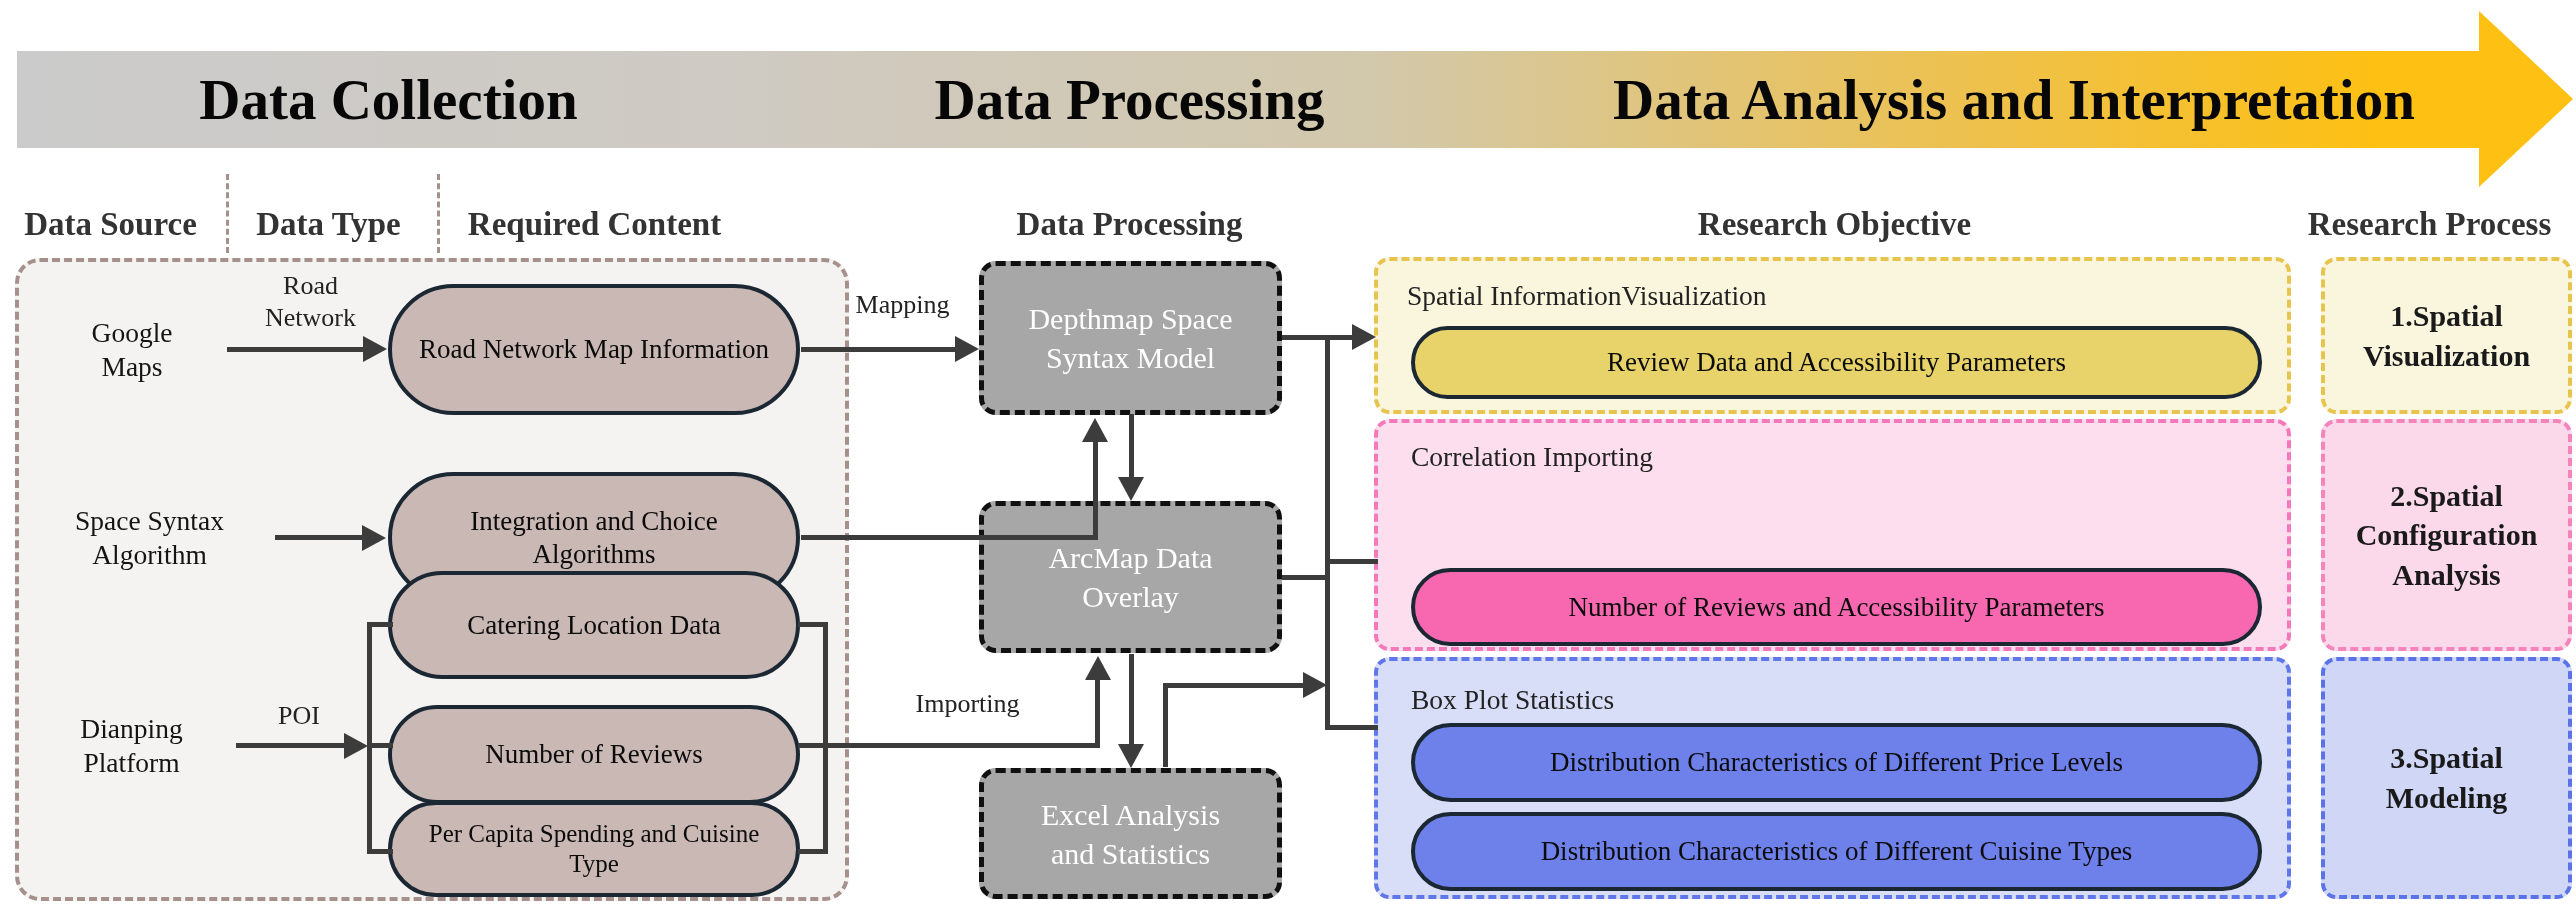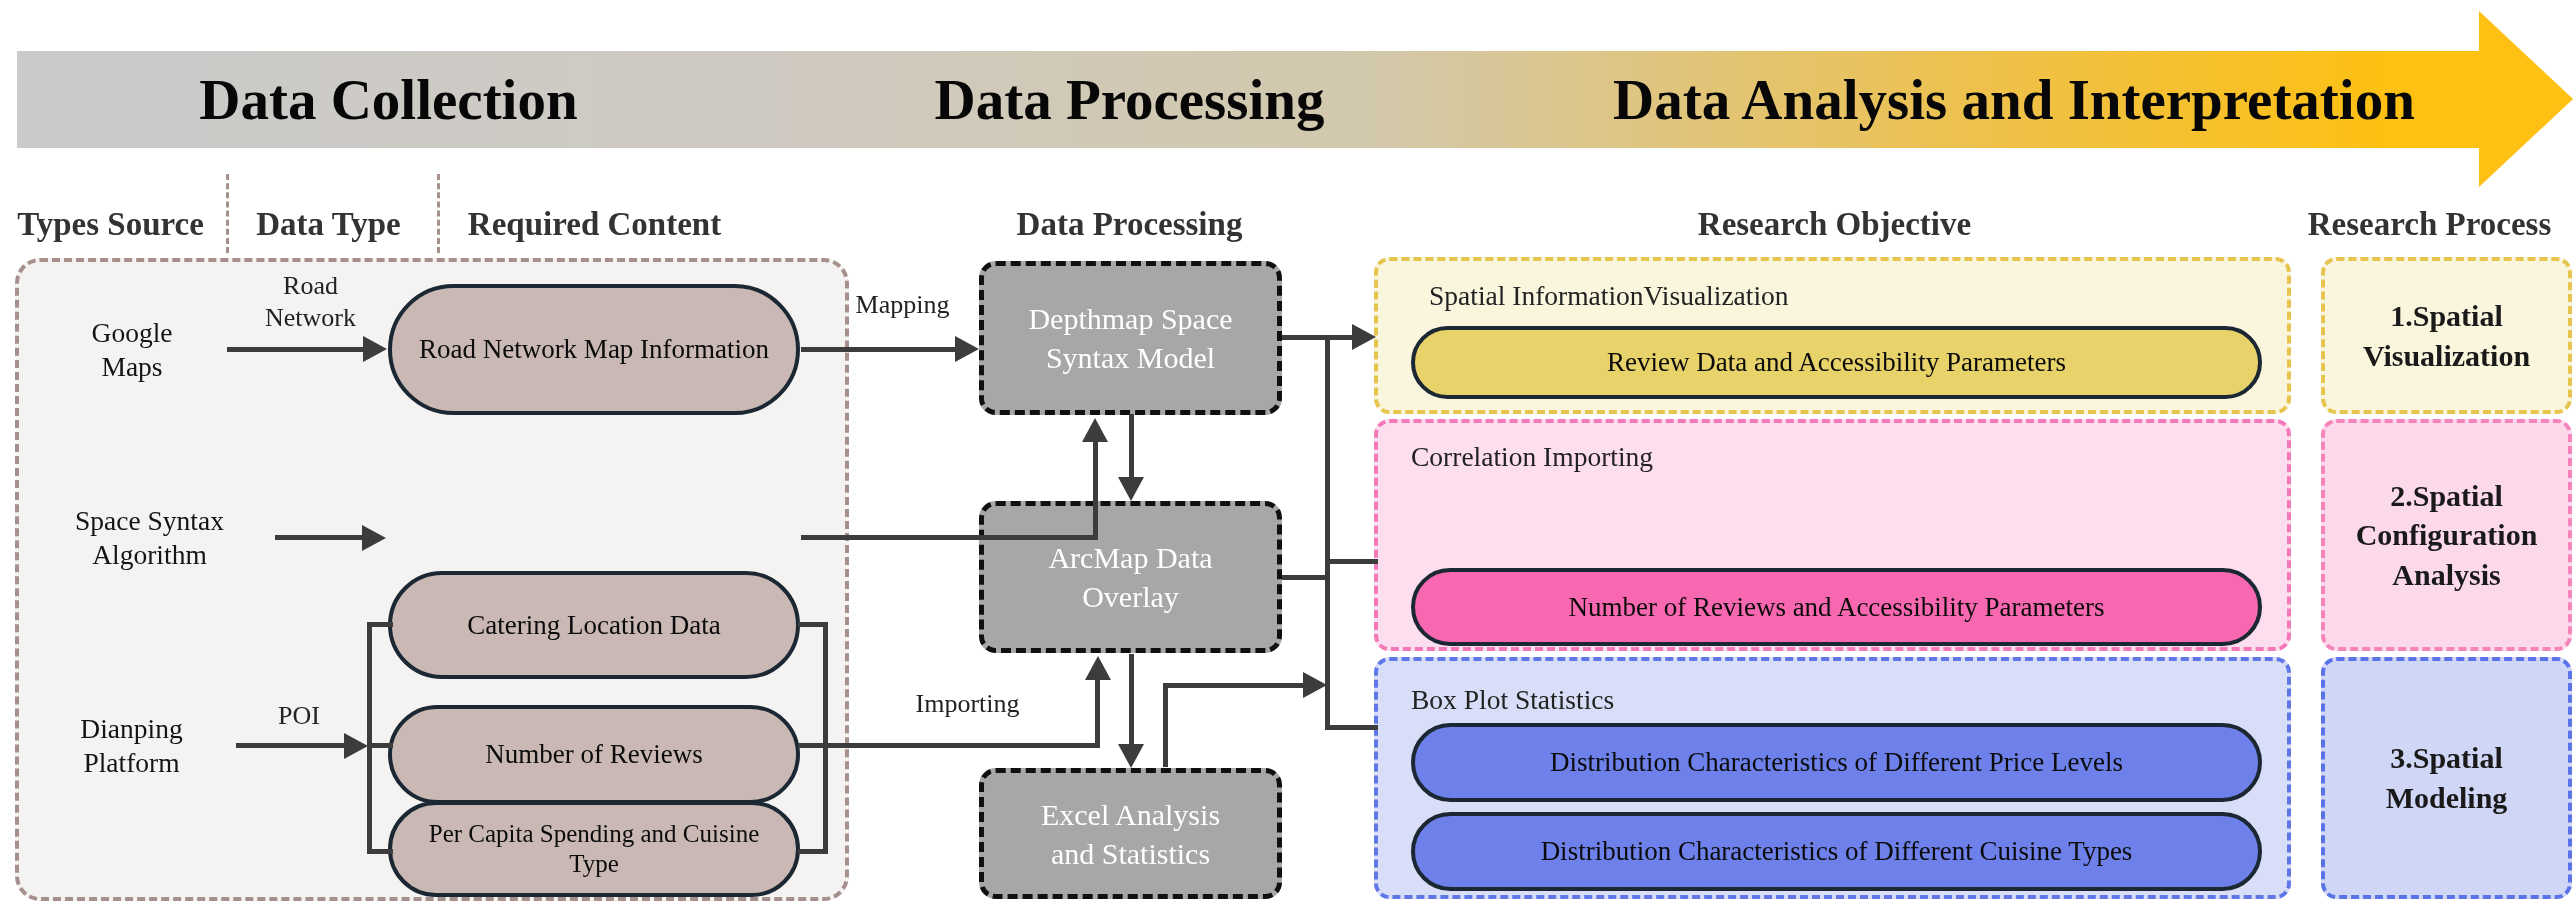--- a/index.html
+++ b/index.html
@@ -45,51 +45,52 @@
 <body>
 
 <div id="canvas">
 
   <div class="abs banner-band" style="left:16.7px;top:51px;width:2463px;height:97px;"></div>
   <div class="abs banner-head" style="left:2479px;top:11.4px;"></div>
   <div class="abs flexc stage" style="left:36px;top:51px;width:705px;height:97px;">Data Collection</div>
   <div class="abs flexc stage" style="left:771px;top:51px;width:717px;height:97px;">Data Processing</div>
   <div class="abs flexc stage" style="left:1530px;top:51px;width:968px;height:97px;">Data Analysis and Interpretation</div>
 
-  <div class="abs flexc colhead" style="left:12px;top:205px;width:197px;height:38px;">Types Source</div>
+  <div class="abs flexc colhead" style="left:12px;top:205px;width:197px;height:38px;">Data Source</div>
   <div class="abs flexc colhead" style="left:233px;top:205px;width:191px;height:38px;">Data Type</div>
   <div class="abs flexc colhead" style="left:442px;top:205px;width:305px;height:38px;">Required Content</div>
   <div class="abs flexc colhead" style="left:974px;top:205px;width:311px;height:38px;">Data Processing</div>
   <div class="abs flexc colhead" style="left:1679px;top:205px;width:311px;height:38px;">Research Objective</div>
   <div class="abs flexc colhead" style="left:2271px;top:205px;width:317px;height:38px;">Research Process</div>
   <div class="abs sep" style="left:226px;top:174px;height:79px;"></div>
   <div class="abs sep" style="left:437px;top:174px;height:79px;"></div>
 
   <div class="abs collection" style="left:15px;top:258px;width:834px;height:643px;"></div>
 
   <div class="abs flexc src" style="left:72px;top:302px;width:120px;height:96px;">Google Maps</div>
   <div class="abs flexc src" style="left:30px;top:490px;width:239px;height:96px;">Space Syntax Algorithm</div>
   <div class="abs flexc src" style="left:60px;top:698px;width:143px;height:96px;">Dianping Platform</div>
 
   <div class="abs flexc edgelab" style="left:242px;top:268px;width:137px;height:67px;">Road Network</div>
   <div class="abs flexc edgelab" style="left:257px;top:699px;width:84px;height:33px;">POI</div>
 
   <div class="abs flexc pill taupe" style="left:388px;top:284px;width:412px;height:131px;">Road Network Map Information</div>
+  <div class="abs flexc pill taupe" style="left:388px;top:472px;width:412px;height:131px;">Integration and Choice Algorithms</div>
   <div class="abs flexc pill taupe" style="left:388px;top:571px;width:412px;height:108px;">Catering Location Data</div>
   <div class="abs flexc pill taupe" style="left:388px;top:696px;width:412px;height:99px;margin-top:9px;">Number of Reviews</div>
   <div class="abs flexc pill taupe" style="left:388px;top:801px;width:412px;height:96px;font-size:25px;">Per Capita Spending and Cuisine Type</div>
 
   <div class="abs flexc gnode" style="left:979px;top:261px;width:303px;height:154px;">Depthmap Space Syntax Model</div>
   <div class="abs flexc gnode" style="left:979px;top:501px;width:303px;height:152px;">ArcMap Data Overlay</div>
   <div class="abs flexc gnode" style="left:979px;top:768px;width:303px;height:131px;text-align:center;">Excel Analysis and Statistics</div>
   <div class="abs flexc edgelab" style="left:831px;top:288px;width:143px;height:33px;">Mapping</div>
   <div class="abs flexc edgelab" style="left:869px;top:687px;width:197px;height:33px;">Importing</div>
 
   <div class="abs group g-yellow" style="left:1374px;top:257px;width:917px;height:157px;">
-    <div class="abs gtitle" style="left:51px;top:19px;width:717px;">Spatial InformationVisualization</div>
+    <div class="abs gtitle" style="left:29px;top:19px;width:717px;">Spatial InformationVisualization</div>
     <div class="abs flexc pill p-yellow" style="left:33px;top:65px;width:851px;height:73px;">Review Data and Accessibility Parameters</div>
   </div>
   <div class="abs group g-pink" style="left:1374px;top:419px;width:917px;height:232px;">
     <div class="abs gtitle" style="left:33px;top:18px;width:717px;">Correlation Importing</div>
     <div class="abs flexc pill p-pink" style="left:33px;top:145px;width:851px;height:78px;">Number of Reviews and Accessibility Parameters</div>
   </div>
   <div class="abs group g-blue" style="left:1374px;top:657px;width:917px;height:242px;">
     <div class="abs gtitle" style="left:33px;top:23px;width:717px;">Box Plot Statistics</div>
     <div class="abs flexc pill p-blue" style="left:33px;top:62px;width:851px;height:79px;">Distribution Characteristics of Different Price Levels</div>
     <div class="abs flexc pill p-blue" style="left:33px;top:151px;width:851px;height:79px;text-align:right;">Distribution Characteristics of Different Cuisine Types</div>

